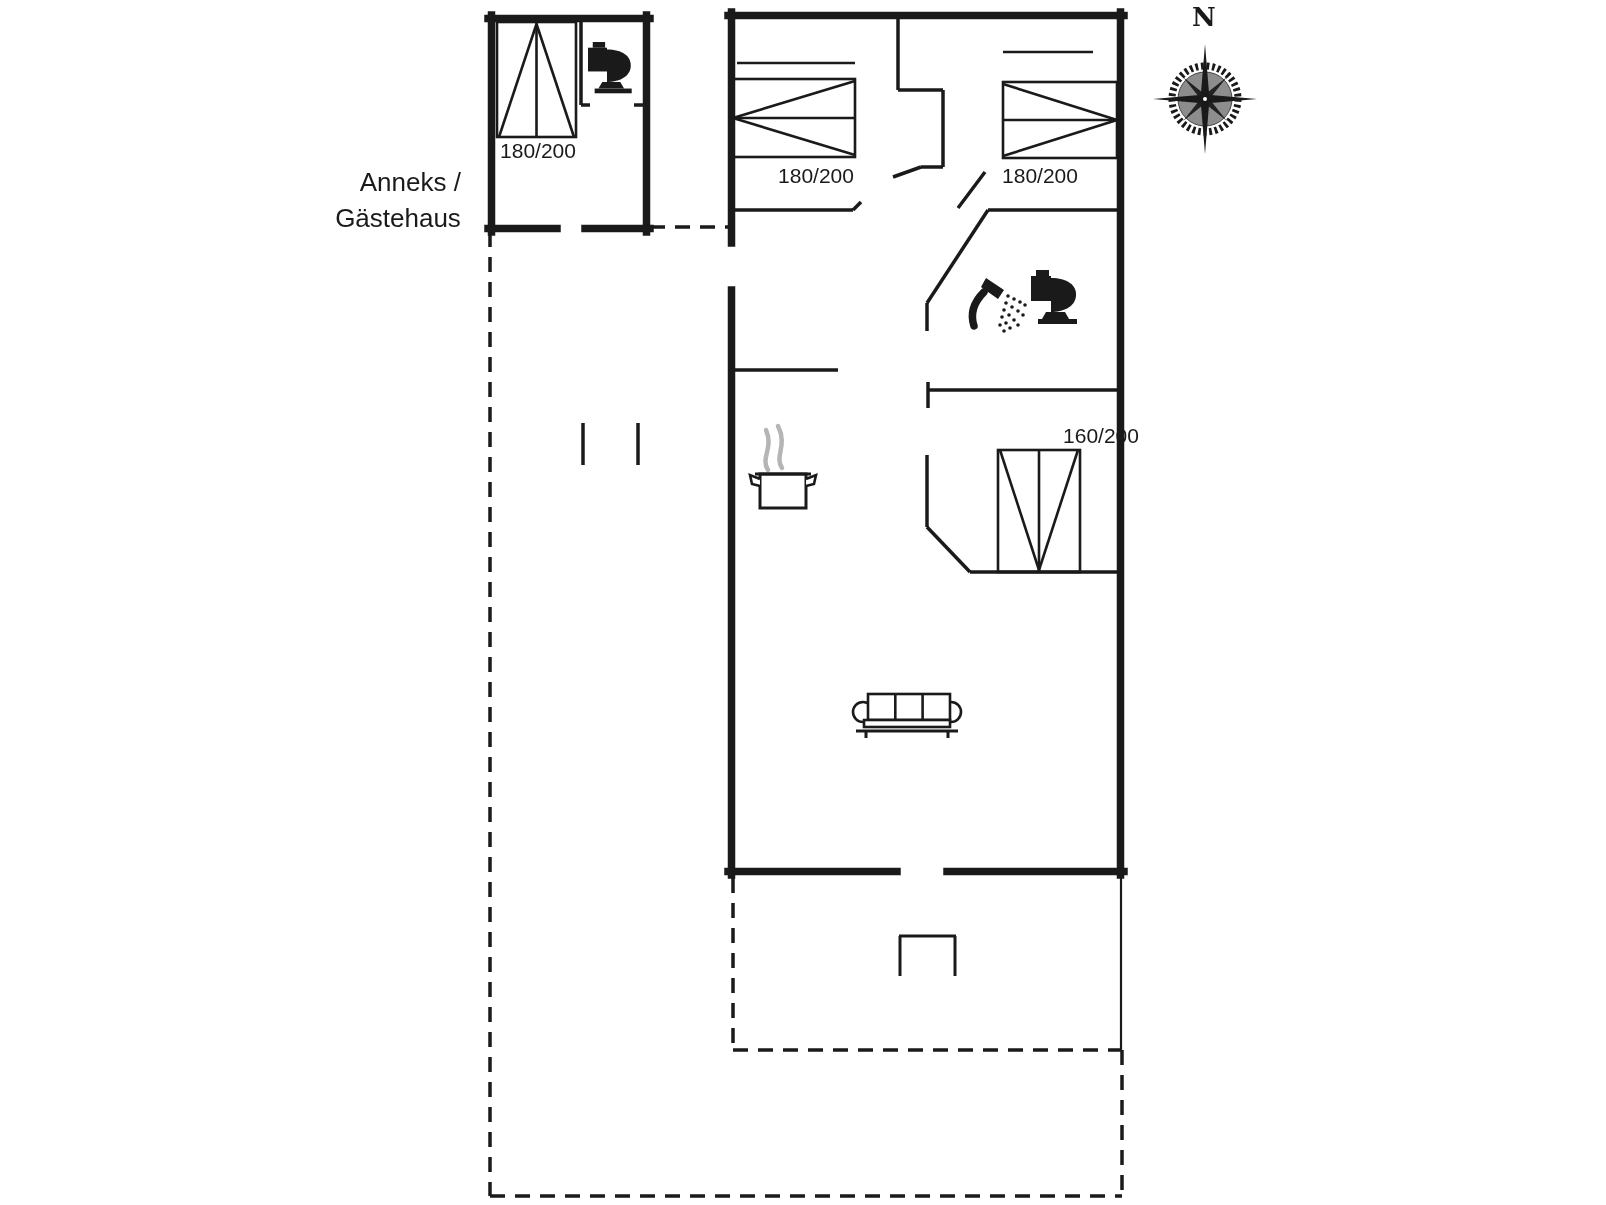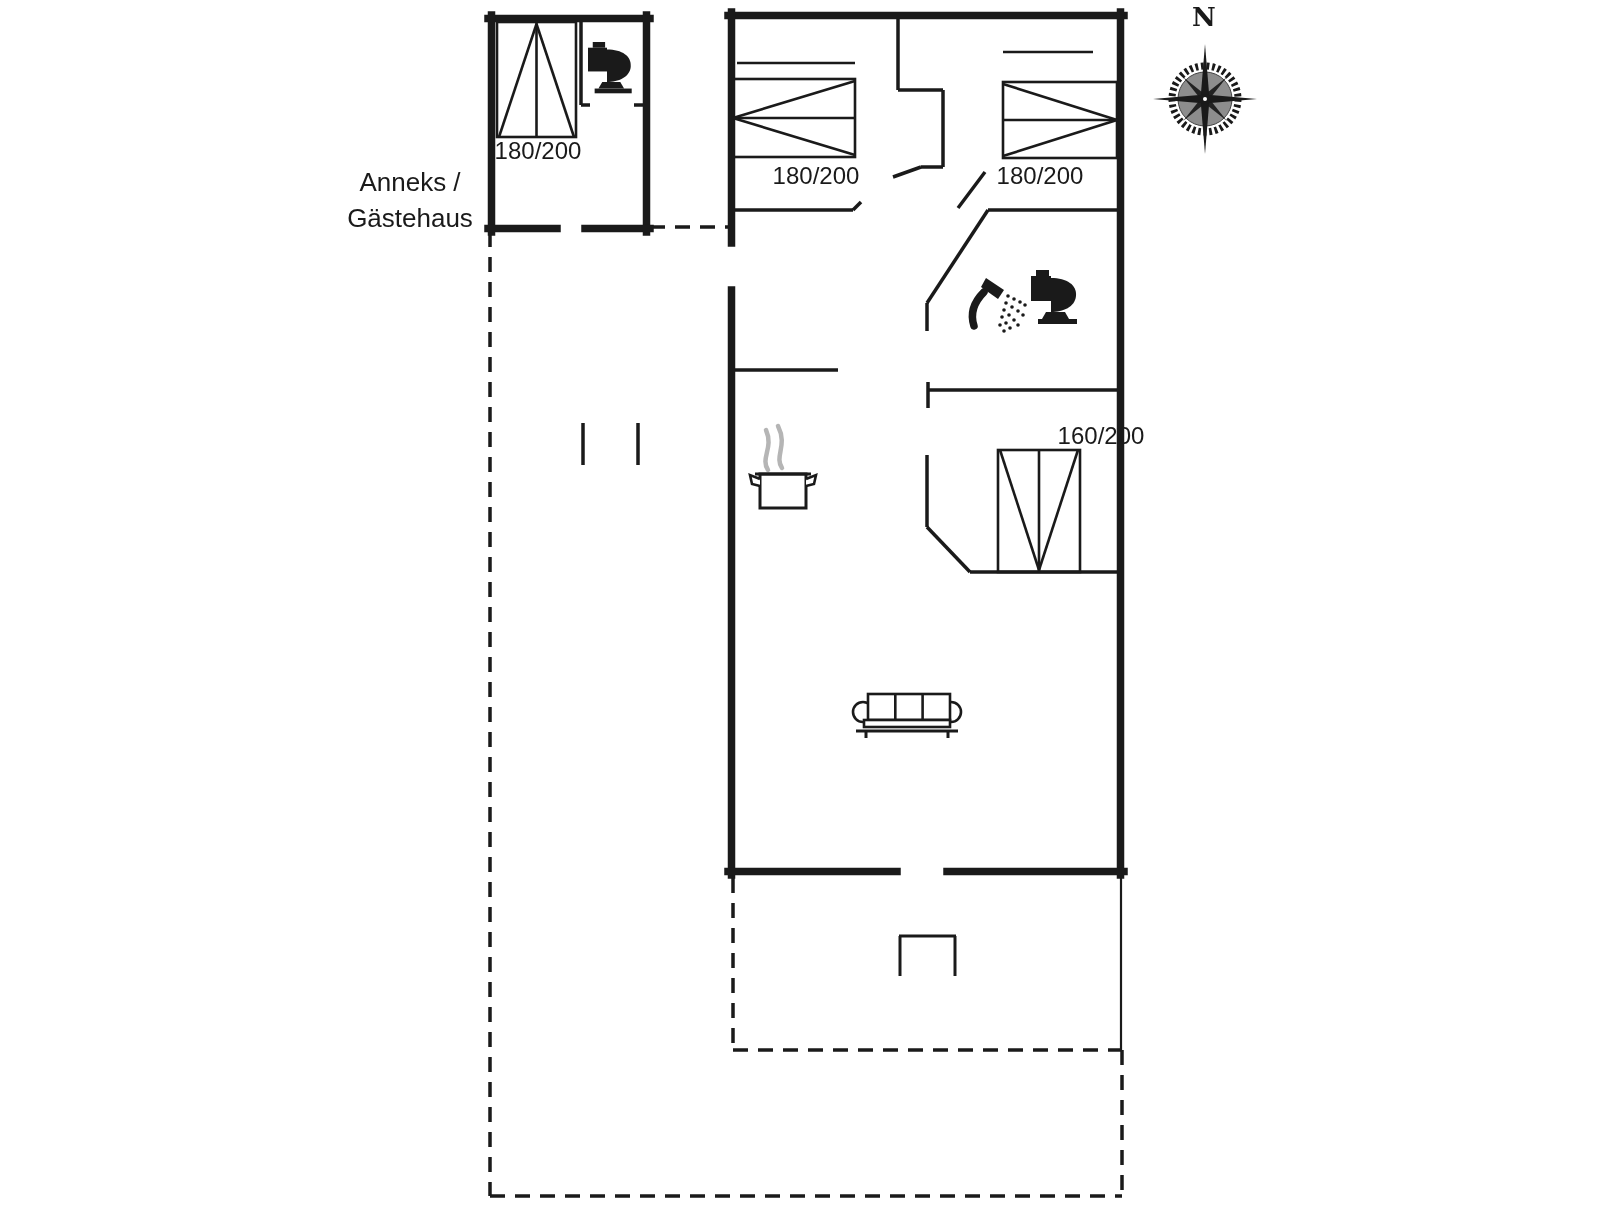--- a/index.html
+++ b/index.html
@@ -6,21 +6,21 @@
   .stage{position:relative;width:1606px;height:1205px;background:#ffffff;overflow:hidden;
          font-family:"Liberation Sans", sans-serif;}
   svg{position:absolute;left:0;top:0;}
   .wall{stroke:#1a1a1a;}
   .w-thick{stroke-width:7.5;stroke-linecap:square;}
   .w-thin{stroke-width:3.5;stroke-linecap:butt;}
   .w-solid2{stroke-width:2.2;}
   .w-dash{stroke-width:3.5;stroke-dasharray:15 10;}
   .bedline{stroke:#1a1a1a;stroke-width:2.6;fill:none;}
   .lbl{position:absolute;transform:translate(-50%,-50%);color:#1a1a1a;white-space:nowrap;}
-  .size-label{font-size:24px;letter-spacing:0px;}
+  .size-label{font-size:21px;letter-spacing:0px;}
   .annex-label{font-size:26px;line-height:36px;text-align:center;}
   .north-label{font-family:"DejaVu Serif", serif;font-size:26px;font-weight:600;}
 </style>
 </head>
 <body>
 
 <div class="stage">
   <svg id="plan" width="1606" height="1205" viewBox="0 0 1606 1205" xmlns="http://www.w3.org/2000/svg">
       <line x1="650" y1="227" x2="731" y2="227" class="wall w-dash"></line>
       <line x1="490" y1="232" x2="490" y2="1196" class="wall w-dash"></line>
@@ -151,21 +151,21 @@
         <circle cx="0" cy="0" r="33" fill="none" stroke="#1a1a1a" stroke-width="7" stroke-dasharray="2.8 2.8"></circle>
         <circle cx="0" cy="0" r="27" fill="#8d8d8d" stroke="#444444" stroke-width="1"></circle>
         <polygon points="0,-31 3.5,0 0,31 -3.5,0" fill="#222222" transform="rotate(45)"></polygon>
         <polygon points="0,-31 3.5,0 0,31 -3.5,0" fill="#222222" transform="rotate(135)"></polygon>
         <polygon points="0,-55 4.5,0 0,55 -4.5,0" fill="#1a1a1a"></polygon>
         <polygon points="-52,0 0,-4.5 52,0 0,4.5" fill="#1a1a1a"></polygon>
         <circle cx="0" cy="0" r="2" fill="#ffffff"></circle>
       </g>
     </svg>
 
-  <div class="lbl annex-label" style="left:410px;top:200px;">
+  <div class="lbl annex-label" style="left:398px;top:200px;text-align:right;">
     <span>Anneks /</span><br>
     <span>Gästehaus</span>
   </div>
 
   <div class="lbl size-label" style="left:538px;top:151px;">180/200</div>
   <div class="lbl size-label" style="left:816px;top:176px;">180/200</div>
   <div class="lbl size-label" style="left:1040px;top:176px;">180/200</div>
   <div class="lbl size-label" style="left:1101px;top:436px;">160/200</div>
   <div class="lbl north-label" style="left:1204px;top:17px;">N</div>
 </div>

